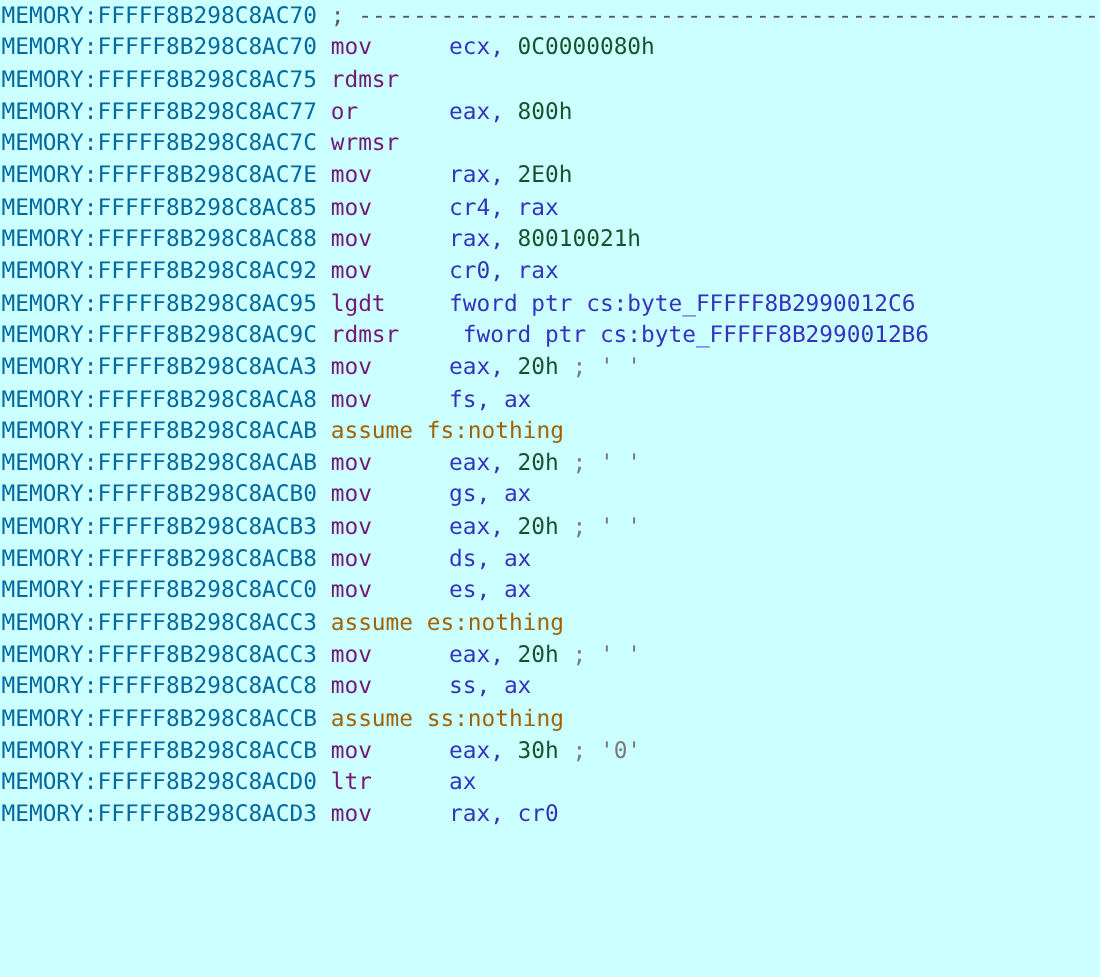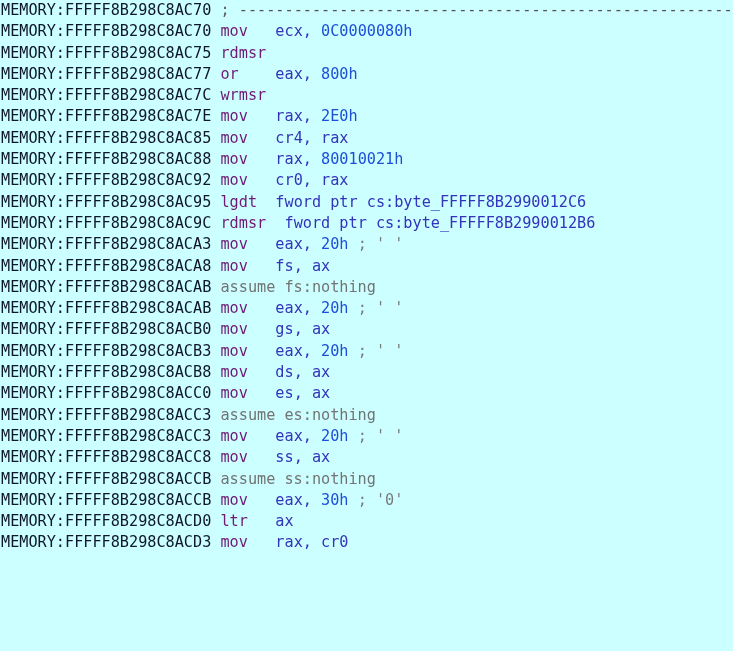--- a/index.html
+++ b/index.html
@@ -23,25 +23,25 @@
   }
   .asm-line {
     height: 21.3px;
     line-height: 21.3px;
     font-size: 15.2px;
     white-space: pre;
     letter-spacing: 0px;
     padding-left: 1px;
     font-family: "DejaVu Sans Mono", "Liberation Mono", monospace;
   }
-  .seg-addr   { color: #0f172a; }
+  .seg-addr   { color: #0369a1; }
   .mnemonic   { color: #701a75; }
-  .operand    { color: #3333bb; }
-  .immediate  { color: #1d4ed8; }
-  .assume     { color: #737373; }
+  .operand    { color: #3333bb; margin-left: 24px; }
+  .immediate  { color: #14532d; }
+  .assume     { color: #a16207; }
   .comment    { color: #5a5a5a; }
   .charlit    { color: #7a7a7a; }
   .dashes     { color: #555555; }
   .sp         { color: transparent; }
 </style>
 </head>
 <body>
 
 <div id="disasm-view">
     <div class="asm-line"><span class="seg-addr">MEMORY:FFFFF8B298C8AC70</span><span class="sp"> </span><span class="comment">;</span><span class="sp"> </span><span class="dashes">-----------------------------------------------------------------------</span></div>

